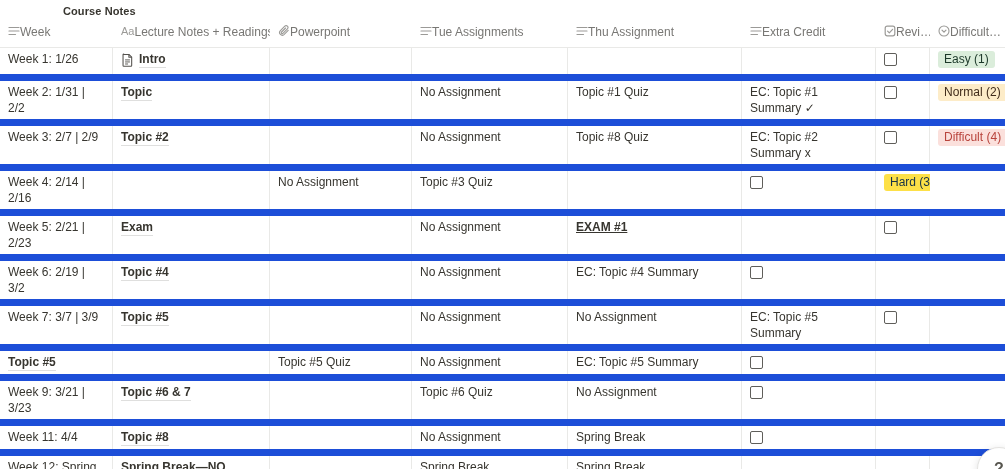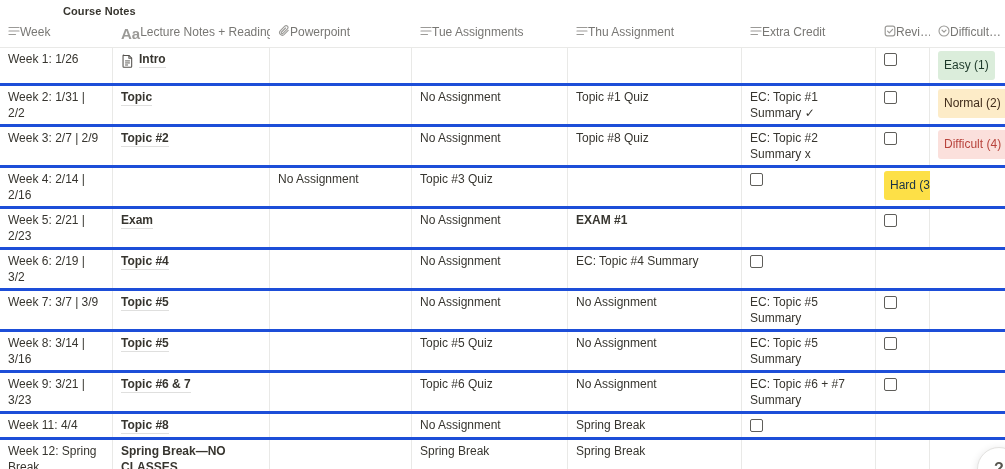--- a/index.html
+++ b/index.html
@@ -10,41 +10,41 @@
   .page-title { margin:2px 0 4px 63px; font-size:11px; font-weight:700;
     line-height:19px; color:#37352F; letter-spacing:.1px; }
 
   
   .db-header { display:grid;
     grid-template-columns:113px 157px 142px 156px 174px 134px 54px minmax(0,1fr);
     border-bottom:1px solid #E9E9E7; height:23px; }
   .hcell { display:flex; gap:0; padding:0 8px;
     font-size:12px; color:#787774; overflow:hidden; white-space:nowrap; cursor:pointer; }
   .hicon { display:inline-flex; flex:0 0 auto; color:#9B9A97; }
-  .aa-icon { font-size:15px; font-weight:700; color:#9B9A97; letter-spacing:0; }
+  .aa-icon { font-size:11px; font-weight:400; color:#9B9A97; letter-spacing:0; }
 
   
   .db-row { display:grid;
     grid-template-columns:113px 157px 142px 156px 174px 134px 54px minmax(0,1fr);
-    border-bottom:3px solid #1d4ed8; min-height:23px; }
+    border-bottom:7px solid #1d4ed8; min-height:23px; }
   .db-row:nth-child(12) { min-height:53px; }
   .cell { padding:3px 8px; font-size:12px; line-height:16px; color:#37352F;
     border-right:1px solid #E9E9E7; overflow:hidden; cursor:pointer; }
   .cell:last-child { border-right:none; }
-  .cell.bold { font-weight:700; }
-
-  .title-link { display:inline-flex; align-items:flex-end; gap:5px; }
+  .cell.bold { font-weight:700;text-decoration:underline; }
+
+  .title-link { display:inline-flex; align-items:center; gap:5px; }
   .title-text { font-weight:600; border-bottom:1px solid rgba(55,53,47,0.16);
     padding-bottom:0px; }
   .page-icon { flex:0 0 auto; margin-top:1px; color:#54524E; }
 
   .checkbox { width:13px; height:13px; border:1.5px solid #5F5E5A; border-radius:2px;
     background:#fff; margin-top:2px; cursor:pointer; }
 
-  .tag { display:inline-block; padding:7px 6px; border-radius:3px; font-size:12px;
+  .tag { display:inline-block; padding:1px 6px; border-radius:3px; font-size:12px;
     line-height:15px; white-space:nowrap; }
 
   
   .help-button { position:absolute; right:-16px; bottom:-20px; width:44px; height:44px;
     border-radius:50%; background:#fff; border:1px solid #E3E2E0;
     box-shadow:0 2px 8px rgba(15,15,15,.12); display:flex; align-items:center;
     justify-content:center; font-size:16px; font-weight:600; color:#57564F; cursor:pointer; }
 </style>
 </head>
 <body>
@@ -233,42 +233,40 @@
         <div class="cell"></div>
         <div class="cell">No Assignment</div>
         <div class="cell">No Assignment</div>
         <div class="cell">EC: Topic #5 Summary</div>
         <div class="cell">
           <div class="checkbox"></div>
         </div>
         <div class="cell"></div>
       </div>
       <div class="db-row">
-        <div class="cell">Week 8: 3/14 | 3/16</div>
         <div class="cell"><span class="title-link">
             <span class="title-text">Topic #5</span>
           </span></div>
         <div class="cell"></div>
         <div class="cell">Topic #5 Quiz</div>
         <div class="cell">No Assignment</div>
         <div class="cell">EC: Topic #5 Summary</div>
         <div class="cell">
           <div class="checkbox"></div>
         </div>
         <div class="cell"></div>
       </div>
       <div class="db-row">
         <div class="cell">Week 9: 3/21 | 3/23</div>
         <div class="cell"><span class="title-link">
             <span class="title-text">Topic #6 &amp; 7</span>
           </span></div>
         <div class="cell"></div>
         <div class="cell">Topic #6 Quiz</div>
         <div class="cell">No Assignment</div>
-        <div class="cell">EC: Topic #6 + #7 Summary</div>
         <div class="cell">
           <div class="checkbox"></div>
         </div>
         <div class="cell"></div>
       </div>
       <div class="db-row">
         <div class="cell">Week 11:  4/4</div>
         <div class="cell"><span class="title-link">
             <span class="title-text">Topic #8</span>
           </span></div>

